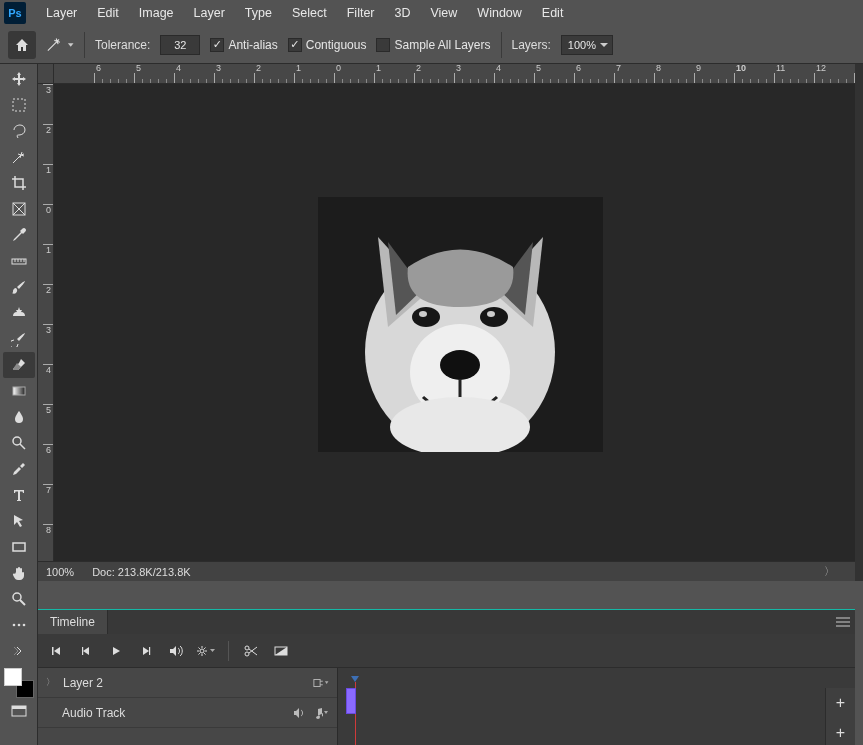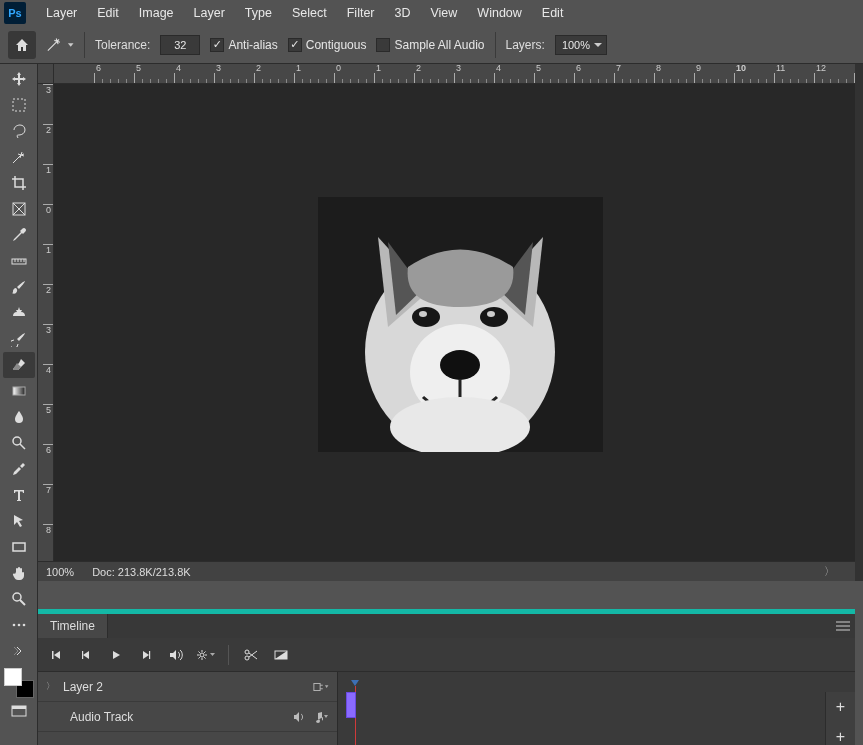--- a/index.html
+++ b/index.html
@@ -55,21 +55,21 @@
 .vtick-major span { position: absolute; right: 2px; top: 1px; font-size: 9px; color: #ccc; }
 .canvas-area { flex: 1; background: #282828; position: relative; overflow: hidden; }
 .canvas-img { position: absolute; left: 264px; top: 113px; width: 285px; height: 255px; background: #000; }
 .canvas-img svg { width: 100%; height: 100%; display: block; }
 
 
 .statusbar { height: 20px; background: #424242; border-top: 1px solid #2c2c2c; display: flex; align-items: center; padding: 0 8px; font-size: 11px; color: #ddd; gap: 18px; }
 .statusbar .arrow { margin-left: auto; margin-right: 20px; color: #aaa; }
 
 
-.timeline-panel { position: absolute; left: 38px; right: 8px; bottom: 0; height: 136px; background: #be185d; border-top: 5px solid #14b8a6; display: flex; flex-direction: column; }
+.timeline-panel { position: absolute; left: 38px; right: 8px; bottom: 0; height: 136px; background: #be185d; border-top: 1px solid #14b8a6; display: flex; flex-direction: column; }
 .tl-tabbar { height: 24px; background: #383838; display: flex; align-items: stretch; }
 .tl-tab { padding: 0 12px; display: flex; align-items: center; background: #474747; font-size: 12px; color: #ddd; border-right: 1px solid #2c2c2c; }
 .tl-menu { margin-left: auto; width: 24px; display: flex; align-items: center; justify-content: center; cursor: pointer; color: #aaa; }
 .tl-controls { height: 34px; background: #3a3a3a; display: flex; align-items: center; padding: 0 6px; gap: 6px; border-bottom: 1px solid #2c2c2c; }
 .tl-btn { width: 24px; height: 24px; display: flex; align-items: center; justify-content: center; cursor: pointer; color: #ddd; }
 .tl-sep { width: 1px; height: 20px; background: #555; margin: 0 4px; }
 .tl-track-area { flex: 1; display: flex; }
 .tl-left { width: 300px; border-right: 1px solid #2a2a2a; background: #474747; }
 .tl-right { flex: 1; background: #3a3a3a; position: relative; }
 .tl-scale { height: 20px; background: #474747; border-bottom: 1px solid #2c2c2c; position: relative; }
@@ -125,21 +125,21 @@
   <div class="check-wrap">
     <span class="checkbox checked"></span>
     <span>Anti-alias</span>
   </div>
   <div class="check-wrap">
     <span class="checkbox checked"></span>
     <span>Contiguous</span>
   </div>
   <div class="check-wrap">
     <span class="checkbox"></span>
-    <span>Sample All Audio</span>
+    <span>Sample All Layers</span>
   </div>
   <div class="divider-v"></div>
   <span class="opt-label">Layers:</span>
   <span class="opt-select">100%</span>
 </div>
 
 <div class="leftcol">
   <div class="toolbtn">
       <svg width="16" height="16" viewBox="0 0 16 16">
         <path fill="#ddd" d="M8 1l2 3H9v3h3V6l3 2-3 2V9H9v3h1l-2 3-2-3h1V9H4v1L1 8l3-2v1h3V4H6z"></path>
@@ -584,21 +584,21 @@
                 <rect x="1" y="2" width="7" height="8" fill="none" stroke="#bbb"></rect>
                 <path stroke="#bbb" d="M8 4h3M8 8h3"></path>
               </svg>
               <svg width="6" height="6" viewBox="0 0 6 6">
                 <path fill="#aaa" d="M1 1h4L3 4z"></path>
               </svg>
             </span>
         </div>
       </div>
       <div class="tl-row">
-        <span style="margin-left:24px">Audio Track</span>
+        <span style="margin-left:16px">Audio Track</span>
         <div class="row-icons">
           <span class="ib">
               <svg width="12" height="10" viewBox="0 0 12 10">
                 <path fill="#bbb" d="M1 3h2l3-3v10l-3-3H1z"></path>
                 <path stroke="#bbb" fill="none" d="M8 2c2 1 2 5 0 6"></path>
               </svg>
             </span>
           <span class="ib">
               <svg width="10" height="12" viewBox="0 0 10 12">
                 <path fill="#bbb" d="M3 10a2 2 0 1 0 2-2V2l4-1v6a2 2 0 1 0 1-1"></path>

